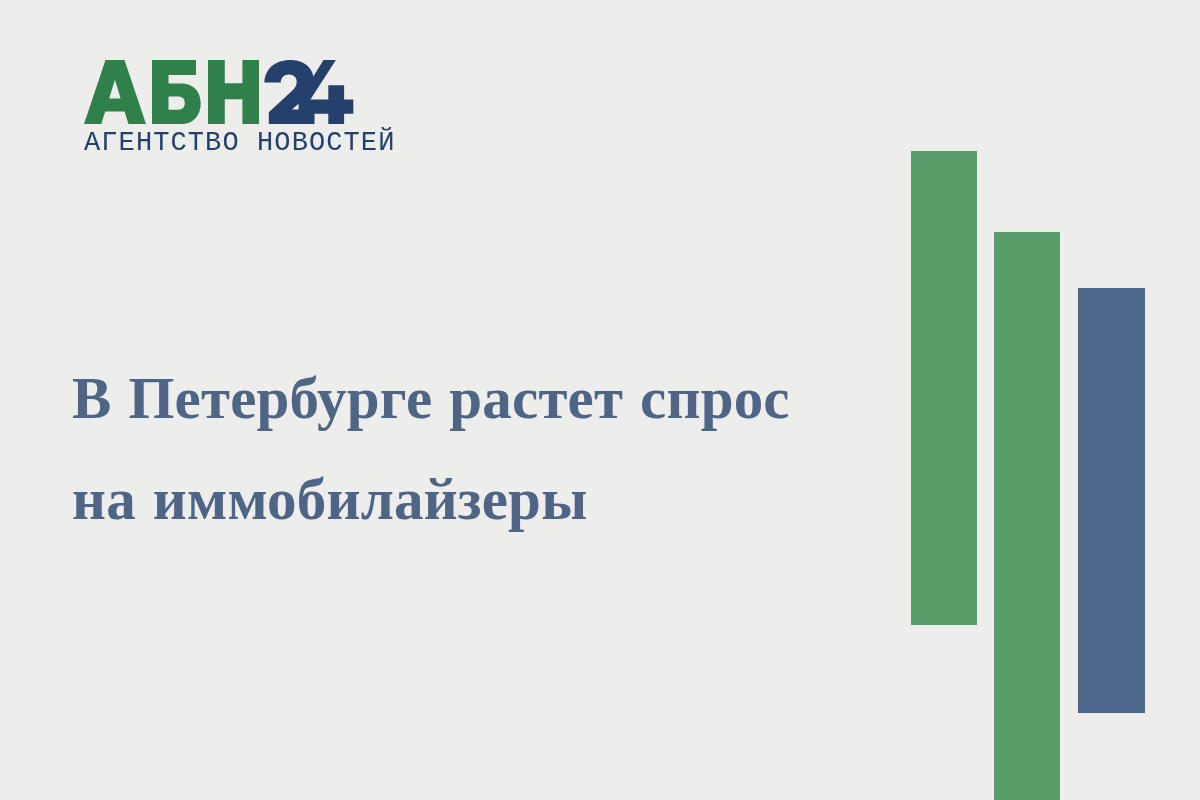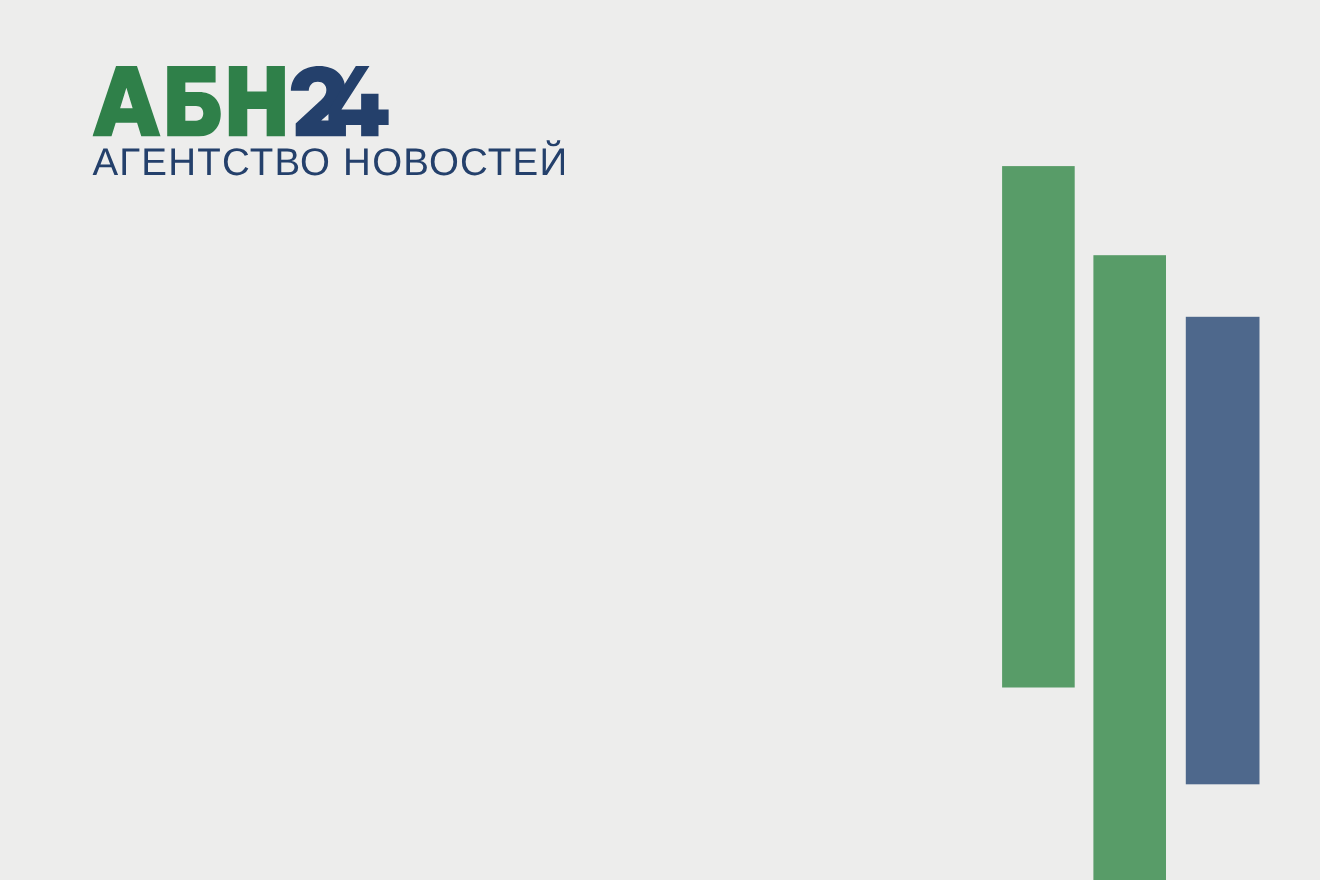--- a/index.html
+++ b/index.html
@@ -65,22 +65,22 @@
     width: 290px;
   }
   .logo-wordmark {
     display: block;
     width: 272px;
     height: 64px;
   }
   .logo-tagline {
     display: block;
     margin-top: 6px;
-    font-family: Liberation Sans, sans-serif;
-    font-size: 35px;
+    font-family: Liberation Mono, monospace;
+    font-size: 27px;
     font-weight: 500;
     letter-spacing: 1.1px;
     color: #24406b;
     line-height: 1;
     white-space: nowrap;
     transform: scaleX(1.0);
     transform-origin: left center;
   }
 
   
@@ -123,14 +123,15 @@
       <g fill="#24406b">
 
         <path d="M206.3 0 c13.8 0 23.5 8.3 23.5 20.1 c0 7.2-3.4 12.9-10.4 19.4 L208 49.6 h22.5 V64 H184.8 V52.3 l23.1-21.3 c3.4-3.2 4.8-5.9 4.8-9.2 c0-4.5-3.1-7.4-7.8-7.4 c-4.8 0-8 3.1-8.2 8.1 h-16.3 C180.9 8.7 191.3 0 206.3 0 Z"></path>
 
         <path d="M258.5 0 h17.5 v0 h-5.1 L245.4 39.6 h17.9 V25.2 h15.8 v14.4 h9.2 v14.1 h-9.2 V64 H263.3 V53.7 H233.6 V40.2 Z" transform="translate(-19,0)"></path>
       </g>
     </svg>
     <span class="logo-tagline">АГЕНТСТВО НОВОСТЕЙ</span>
   </div>
 
+  <h1 class="headline">В Петербурге растет спрос на иммобилайзеры</h1>
 
 </div>
 
 </body></html>

